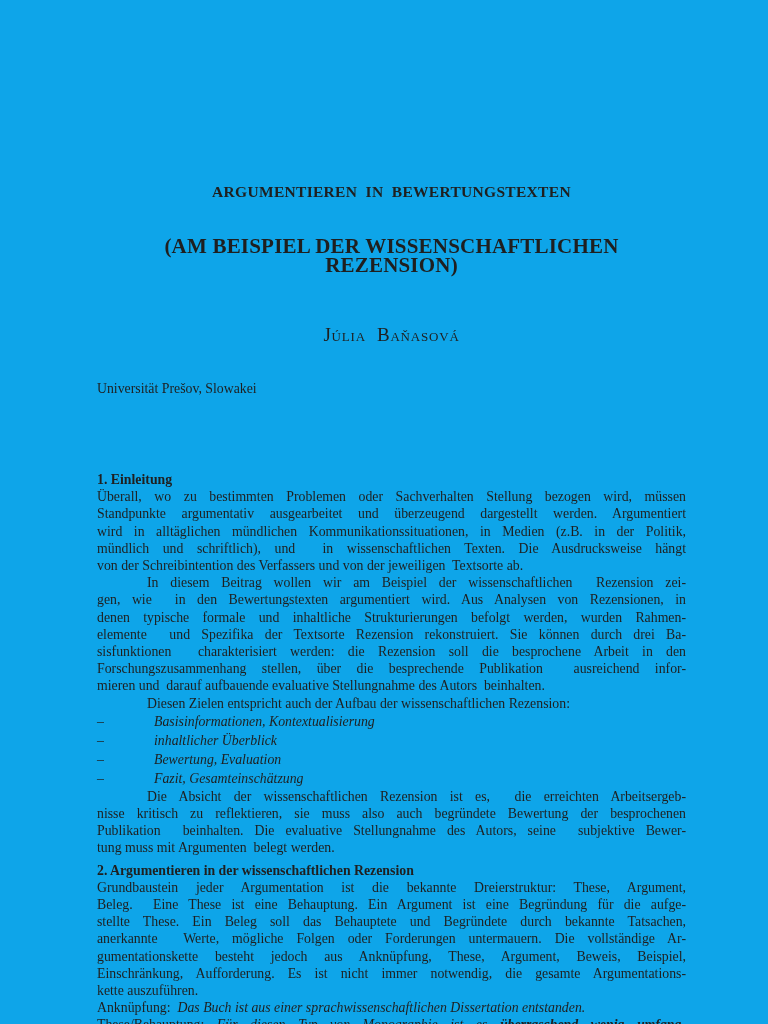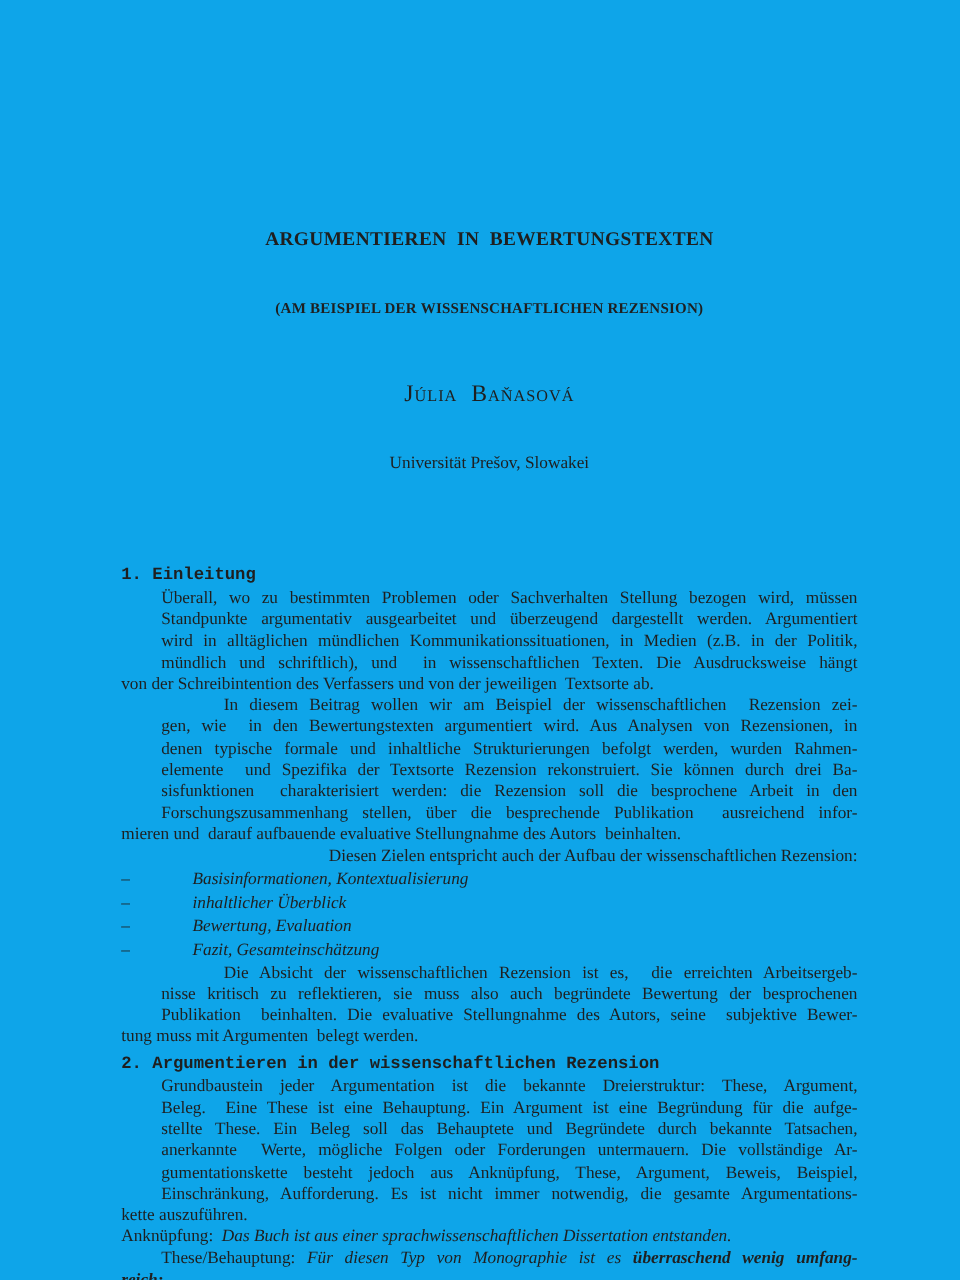--- a/index.html
+++ b/index.html
@@ -21,48 +21,47 @@
     width: 589px;
     white-space: pre-wrap;
   }
   .title-line1 {
     margin-top: 146px;
     font-size: 15.5px; line-height: 19px;
     font-weight: 700; text-align: center;
     letter-spacing: 0.3px;
   }
   .title-line2 {
-    font-size: 12px; line-height: 19px;
+    font-size: 21px; line-height: 19px;
     font-weight: 700; text-align: center;
     letter-spacing: 0.2px;
   }
   .author {
     margin-top: 14px;
     font-size: 19px; line-height: 19px;
     text-align: center;
     font-variant: small-caps;
     letter-spacing: 0.8px;
   }
   .affiliation {
     font-size: 13.8px; line-height: 18px;
-    text-align: center;
+    text-align: left;
   }
   #doc-body {
     font-size: 13.8px;
     line-height: 17.2px;
   }
   .heading {
     font-weight: 700;
     margin-top: 5px;
-    font-family: Liberation Mono, monospace;
   }
   #doc-body > .heading:first-child { margin-top: 37px; }
   .line { text-align: left; }
-  .line.just { text-align: justify; text-align-last: justify; margin-left: 32px; }
-  .line.indent { text-indent: 50px; text-align: right; }
+  .line.just { text-align: justify; text-align-last: justify; }
+  .line.indent { text-indent: 50px; }
   .list-row { display: flex; line-height: 19px; }
   .list-row .dash { width: 57px; flex: 0 0 57px; }
   .it { font-style: italic; font-family: Liberation Serif, serif; }
   .bd { font-weight: 700; }
 </style>
 </head>
 <body>
 
 <div class="page">
   <div class="text-col">

